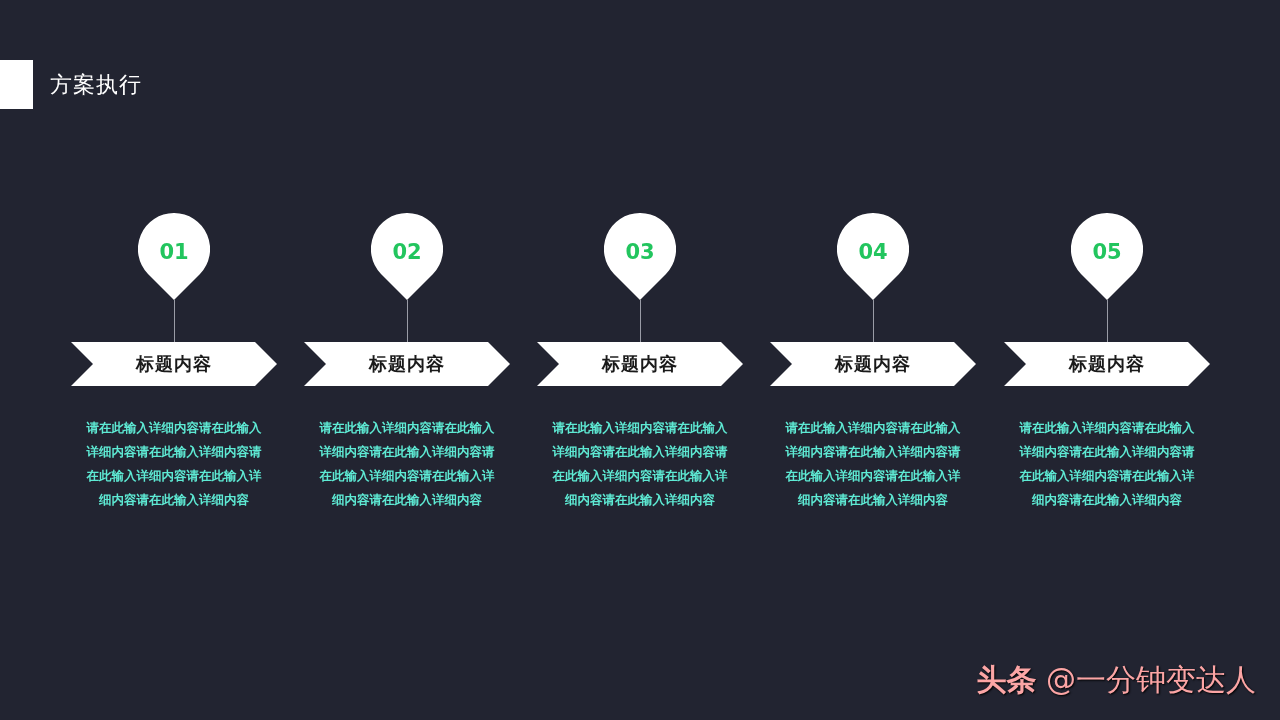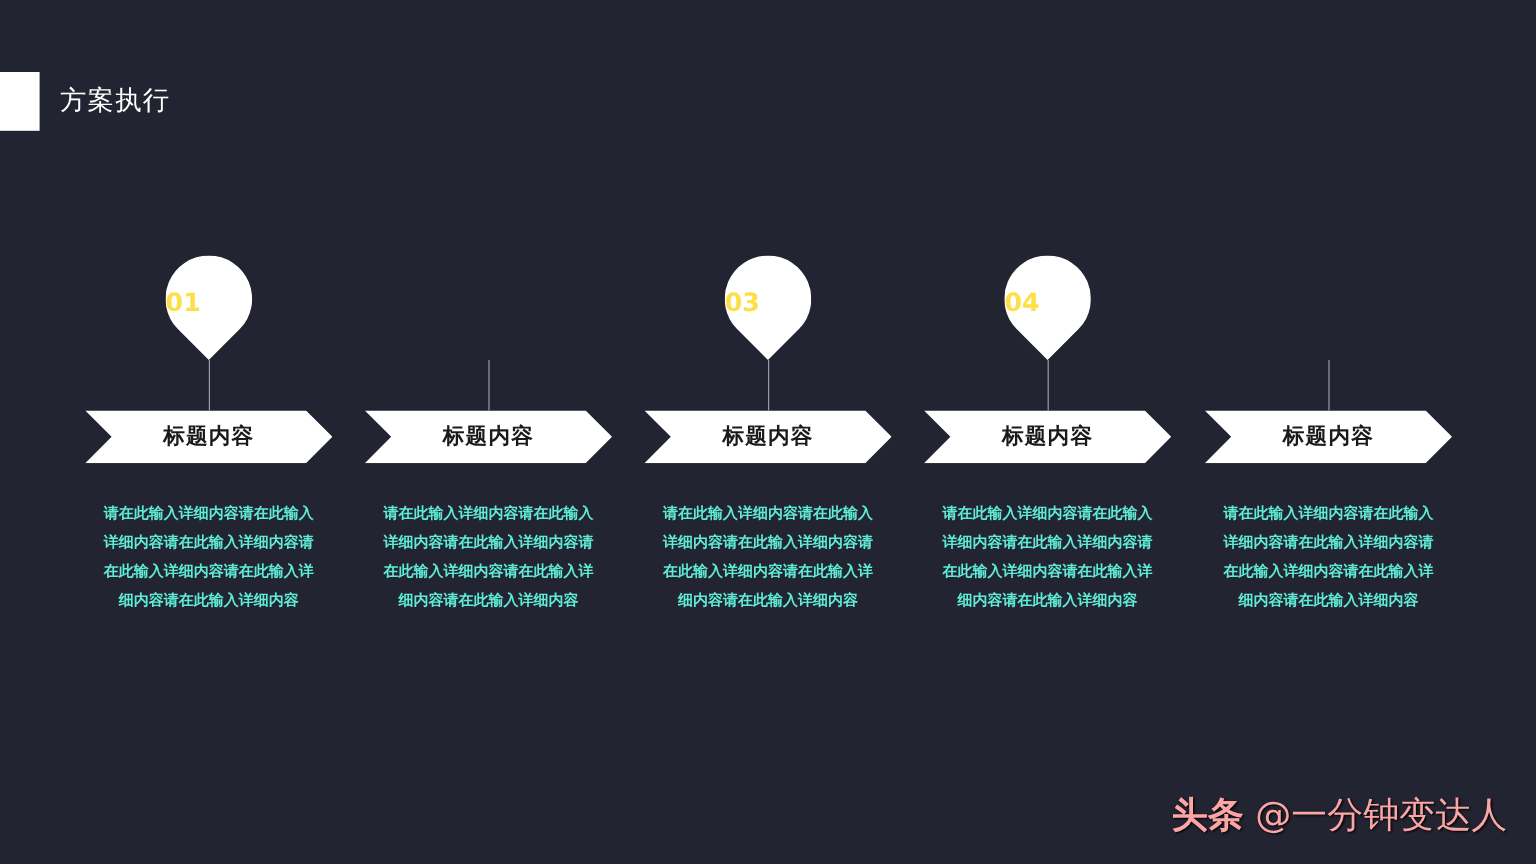--- a/index.html
+++ b/index.html
@@ -20,22 +20,22 @@
     line-height: 30px; color: #ffffff;
   }
   .step {
     position: absolute; top: 0; width: 206px; height: 720px;
   }
   .pin {
     position: absolute; left: 67px; top: 213px; width: 72px; height: 90px;
   }
   .pin svg { position: absolute; left: 0; top: 0; }
   .pin-num {
-    position: absolute; left: 0; top: 26px; width: 72px; text-align: left;
-    font-size: 21px; font-weight: bold; color: #fde047; line-height: 26px;
+    position: absolute; left: 0; top: 26px; width: 72px; text-align: center;
+    font-size: 21px; font-weight: bold; color: #22c55e; line-height: 26px;
     font-family: "DejaVu Sans", sans-serif;
   }
   .stem {
     position: absolute; left: 103px; top: 300px; width: 1px; height: 42px;
     background: #9a9ca6;
   }
   .chevron {
     position: absolute; left: 0; top: 342px; width: 206px; height: 44px;
   }
   .chevron svg { position: absolute; left: 0; top: 0; }
@@ -73,20 +73,26 @@
   <div class="chevron">
     <svg width="206" height="44" viewBox="0 0 206 44">
       <polygon points="0,0 184,0 206,22 184,44 0,44 22,22" fill="#ffffff"></polygon>
     </svg>
     <div class="chevron-label">标题内容</div>
   </div>
   <div class="desc">请在此输入详细内容请在此输入详细内容请在此输入详细内容请在此输入详细内容请在此输入详细内容请在此输入详细内容</div>
 </div>
 
 <div class="step" style="left:304px;">
+  <div class="pin">
+    <svg width="72" height="90" viewBox="0 0 72 90">
+      <path d="M36 0 A36 36 0 0 1 62 61 L36 87 L10 61 A36 36 0 0 1 36 0 Z" fill="#ffffff"></path>
+    </svg>
+    <div class="pin-num">02</div>
+  </div>
   <div class="stem"></div>
   <div class="chevron">
     <svg width="206" height="44" viewBox="0 0 206 44">
       <polygon points="0,0 184,0 206,22 184,44 0,44 22,22" fill="#ffffff"></polygon>
     </svg>
     <div class="chevron-label">标题内容</div>
   </div>
   <div class="desc">请在此输入详细内容请在此输入详细内容请在此输入详细内容请在此输入详细内容请在此输入详细内容请在此输入详细内容</div>
 </div>
 
@@ -118,20 +124,26 @@
   <div class="chevron">
     <svg width="206" height="44" viewBox="0 0 206 44">
       <polygon points="0,0 184,0 206,22 184,44 0,44 22,22" fill="#ffffff"></polygon>
     </svg>
     <div class="chevron-label">标题内容</div>
   </div>
   <div class="desc">请在此输入详细内容请在此输入详细内容请在此输入详细内容请在此输入详细内容请在此输入详细内容请在此输入详细内容</div>
 </div>
 
 <div class="step" style="left:1004px;">
+  <div class="pin">
+    <svg width="72" height="90" viewBox="0 0 72 90">
+      <path d="M36 0 A36 36 0 0 1 62 61 L36 87 L10 61 A36 36 0 0 1 36 0 Z" fill="#ffffff"></path>
+    </svg>
+    <div class="pin-num">05</div>
+  </div>
   <div class="stem"></div>
   <div class="chevron">
     <svg width="206" height="44" viewBox="0 0 206 44">
       <polygon points="0,0 184,0 206,22 184,44 0,44 22,22" fill="#ffffff"></polygon>
     </svg>
     <div class="chevron-label">标题内容</div>
   </div>
   <div class="desc">请在此输入详细内容请在此输入详细内容请在此输入详细内容请在此输入详细内容请在此输入详细内容请在此输入详细内容</div>
 </div>
 

